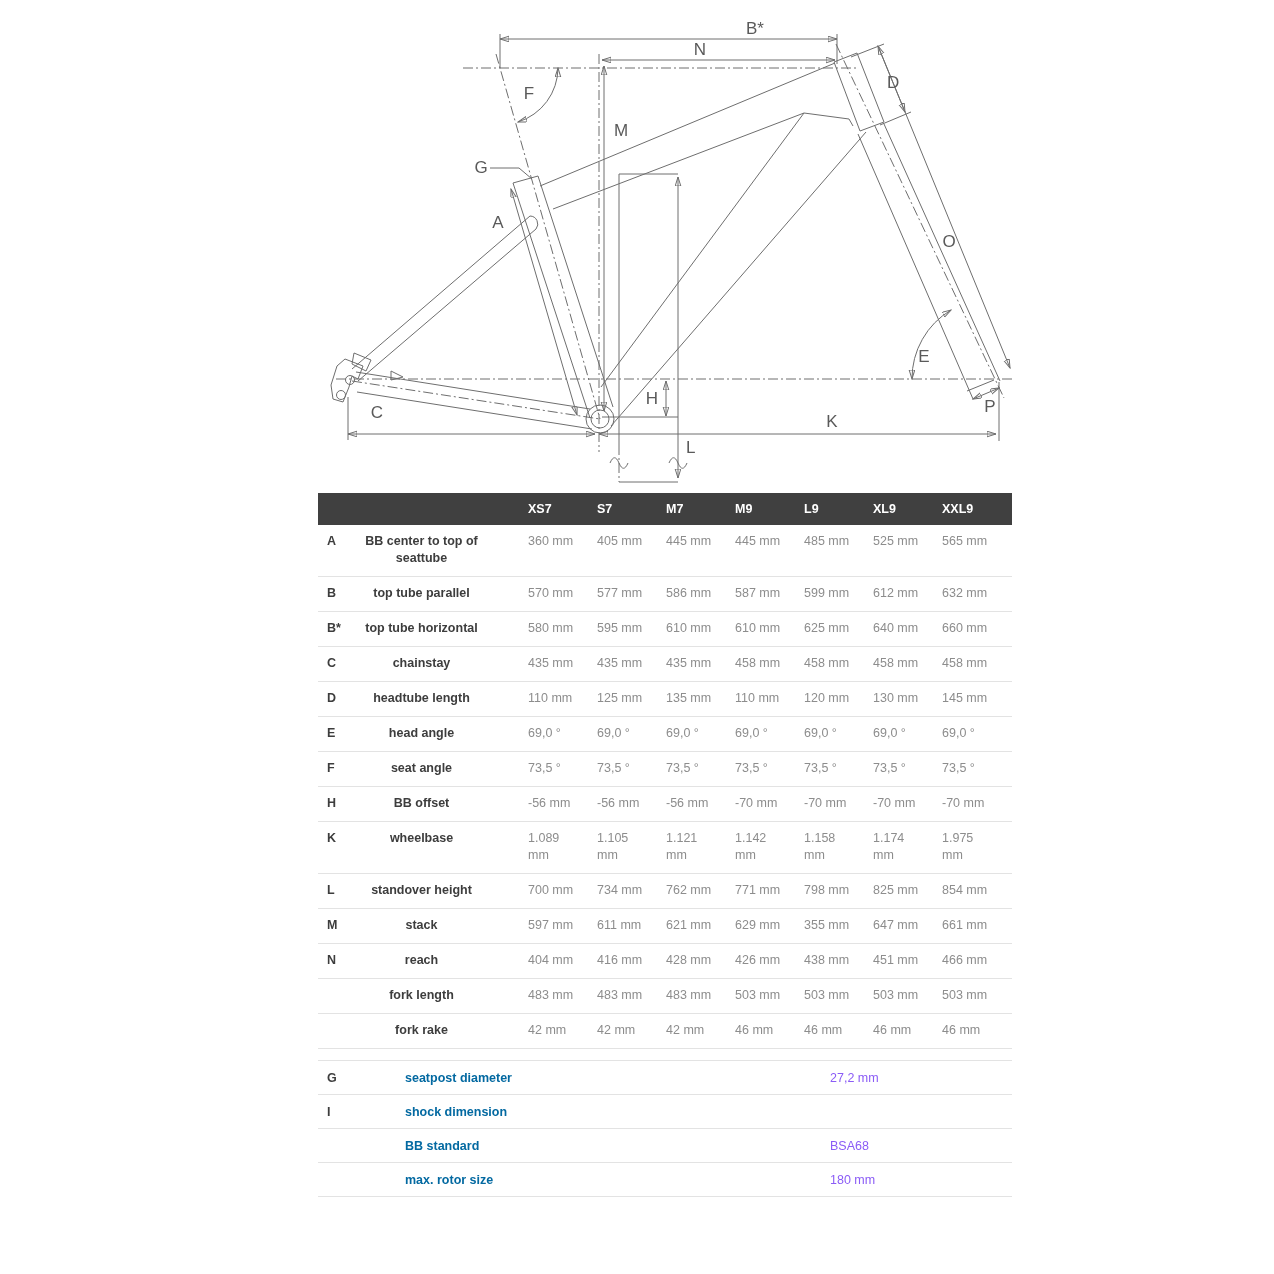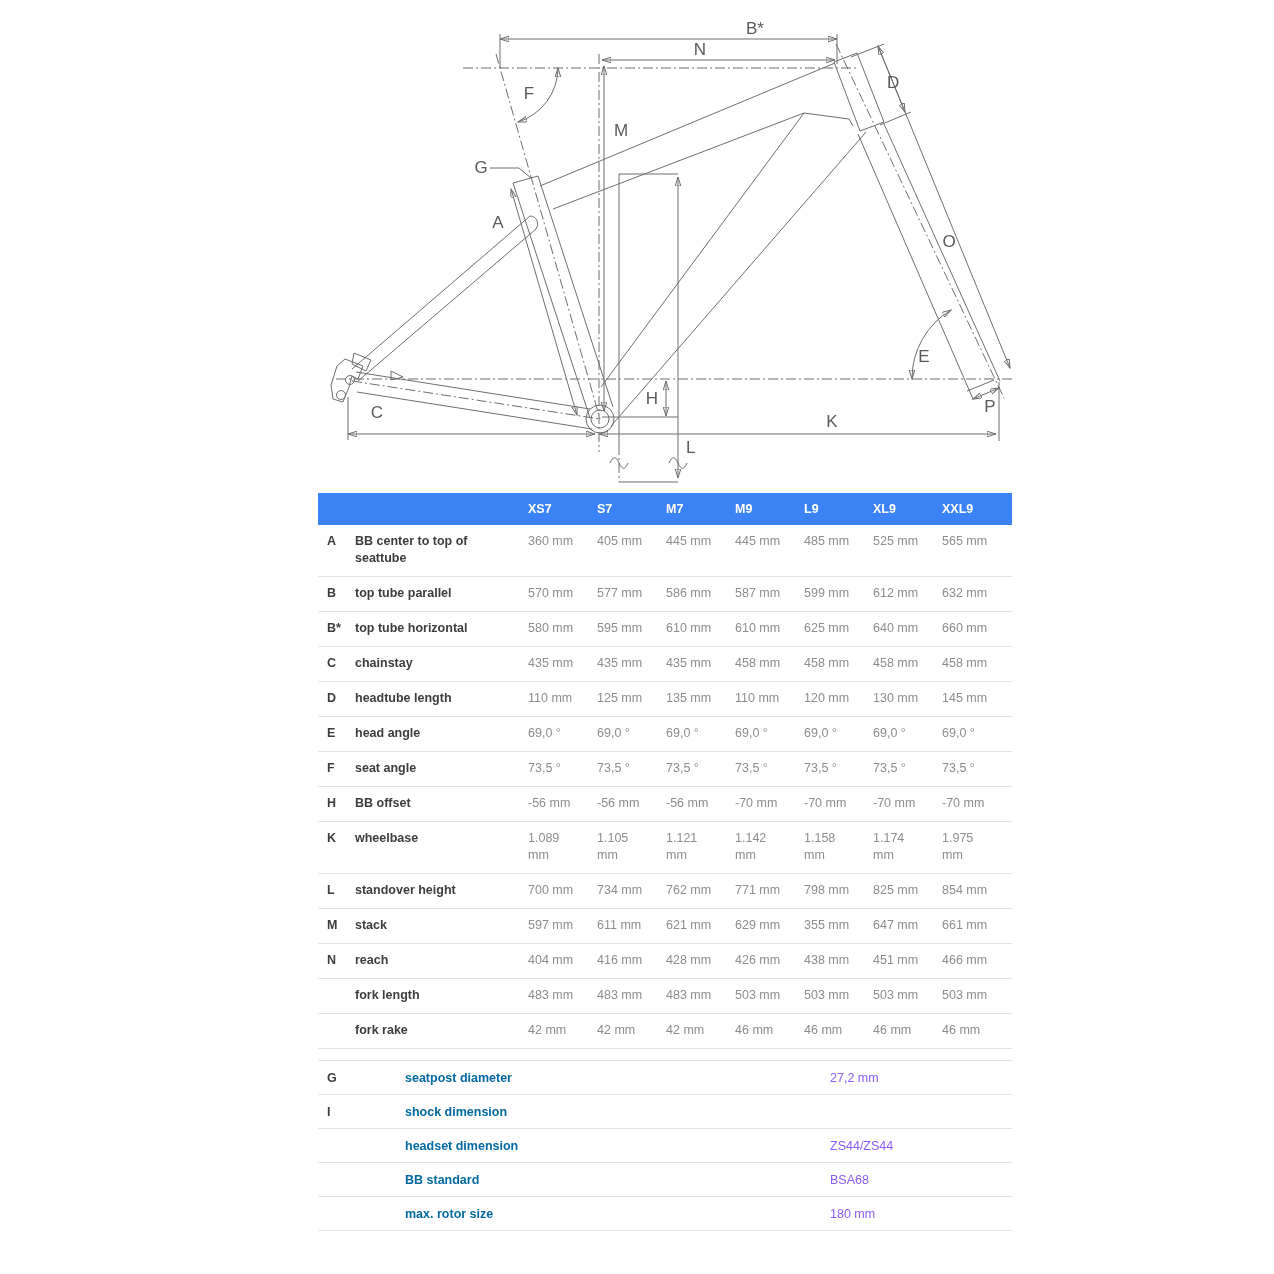--- a/index.html
+++ b/index.html
@@ -6,26 +6,26 @@
   .page{position:relative;width:1274px;height:1274px;background:#fff;overflow:hidden;
         font-family:"Liberation Sans",sans-serif;}
   svg.diagram{position:absolute;left:0;top:0;}
   svg.diagram line, svg.diagram path, svg.diagram circle, svg.diagram polyline{
       stroke:#6e6e6e;stroke-width:1;fill:none;}
   svg.diagram .dd{stroke-dasharray:10 3 2 3;}
   svg.diagram text{font-family:"Liberation Sans",sans-serif;font-size:17px;fill:#5a5a5a;stroke:none;}
 
   
   .geo{position:absolute;left:318px;top:493px;width:694px;font-size:12.5px;}
-  .geo-head{display:flex;align-items:center;background:#3b82f6;color:#fff;height:32px;font-weight:bold;}
+  .geo-head{display:flex;align-items:center;background:#404040;color:#fff;height:32px;font-weight:bold;}
   .geo-head .spacer{width:210px;}
   .geo-head .gcol{width:69px;}
   .grow{display:flex;border-bottom:1px solid #e3e3e3;padding:8px 0 9px 0;line-height:17px;}
   .grow .letter{width:37px;padding-left:9px;box-sizing:border-box;font-weight:bold;color:#3d3d3d;}
-  .grow .rlabel{width:173px;padding-right:40px;box-sizing:border-box;font-weight:bold;color:#3d3d3d;}
+  .grow .rlabel{width:173px;padding-right:40px;box-sizing:border-box;font-weight:bold;color:#3d3d3d;text-align:center;}
   .grow .val{width:69px;padding-right:20px;box-sizing:border-box;color:#8d8d8d;}
 
   
   .spec{position:absolute;left:318px;top:1060px;width:694px;font-size:12.5px;border-top:1px solid #e3e3e3;}
   .srow{display:flex;align-items:center;height:33px;border-bottom:1px solid #e3e3e3;}
   .srow .letter{width:87px;padding-left:9px;box-sizing:border-box;font-weight:bold;color:#3d3d3d;}
   .srow .slabel{width:425px;font-weight:bold;color:#0369a1;}
   .srow .sval{color:#8b5cf6;}
 </style>
 </head>
@@ -308,25 +308,20 @@
         <div class="slabel">seatpost diameter</div>
         <div class="sval">27,2 mm</div>
       </div>
       <div class="srow">
         <div class="letter">I</div>
         <div class="slabel">shock dimension</div>
         <div class="sval"></div>
       </div>
       <div class="srow">
         <div class="letter"></div>
-        <div class="slabel">headset dimension</div>
-        <div class="sval">ZS44/ZS44</div>
-      </div>
-      <div class="srow">
-        <div class="letter"></div>
         <div class="slabel">BB standard</div>
         <div class="sval">BSA68</div>
       </div>
       <div class="srow">
         <div class="letter"></div>
         <div class="slabel">max. rotor size</div>
         <div class="sval">180 mm</div>
       </div>
     </div>
 

